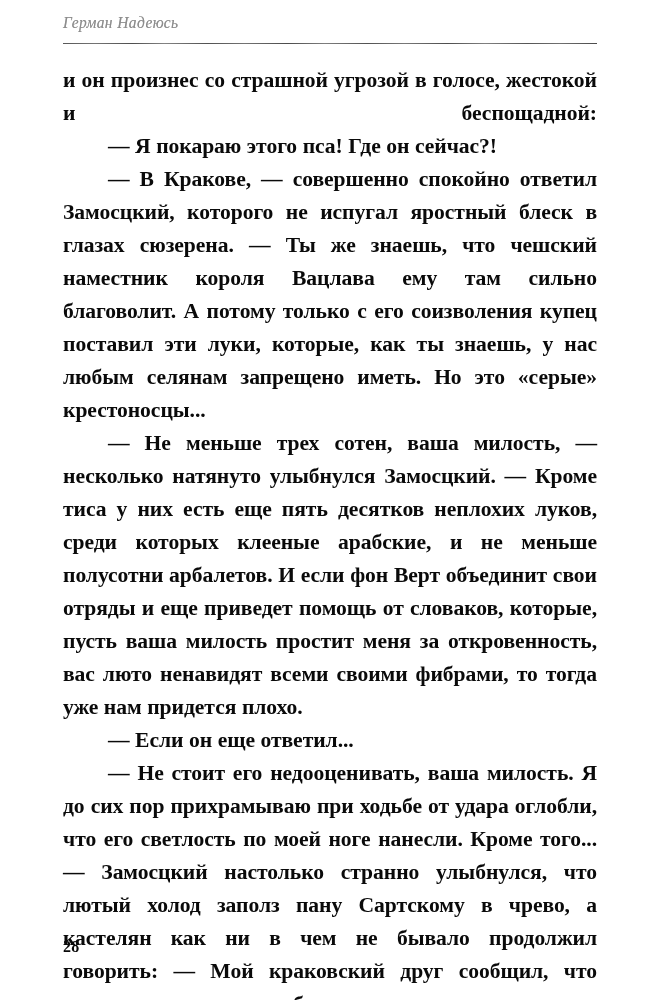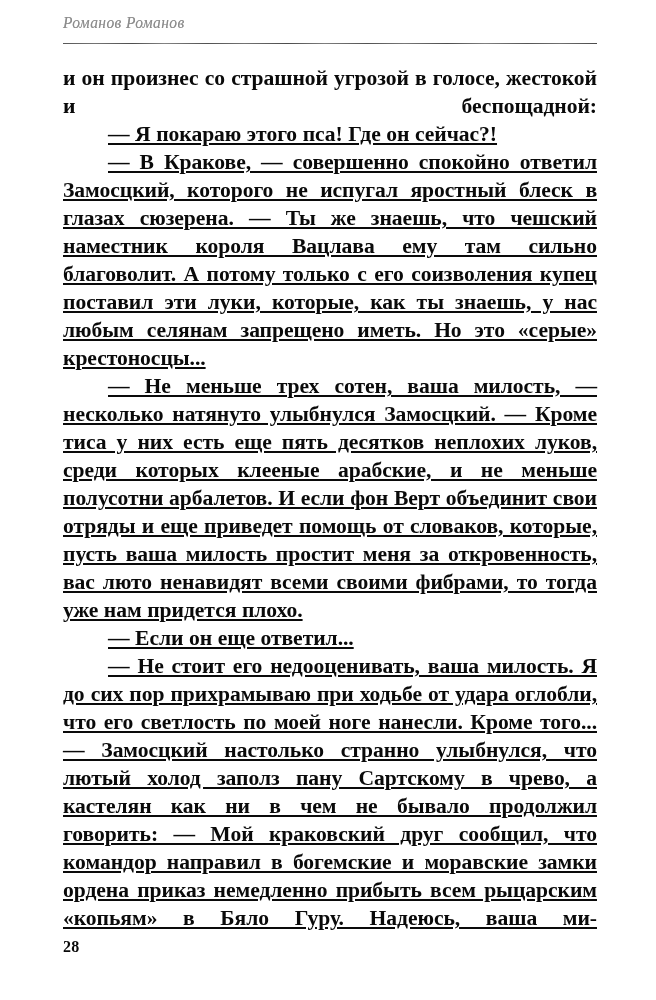--- a/index.html
+++ b/index.html
@@ -58,32 +58,31 @@
   .textblock {
     position: absolute;
     left: 63px;
     top: 64px;
     width: 534px;
   }
 
   .para {
     margin: 0;
     font-size: 21.6px;
-    line-height: 28px;
+    line-height: 33px;
     text-align: justify;
     text-align-last: left;
     font-weight: 700;
     letter-spacing: -0.05px;
     word-spacing: 0.2px;
     -webkit-font-smoothing: none;
   }
 
   .para.indent {
     text-indent: 45px;
-    text-decoration: underline;
   }
 
   .para.no-indent {
     text-indent: 0;
   }
 
   
   .para.justify-last {
     text-align-last: justify;
   }
@@ -97,21 +96,21 @@
     font-weight: 700;
     letter-spacing: 0.2px;
   }
 </style>
 </head>
 <body>
 
 <div class="page">
 
   <div class="running-head">
-    <span class="running-head-title">Романов Романов</span>
+    <span class="running-head-title">Герман Надеюсь</span>
   </div>
   <div class="head-rule"></div>
 
   <div class="textblock">
 
     <p class="para no-indent justify-last">и он произнес со страшной угрозой в голосе, жестокой и беспощадной:</p>
 
     <p class="para indent">— Я покараю этого пса! Где он сейчас?!</p>
 
     <p class="para indent">— В Кракове, — совершенно спокойно ответил Замосцкий, которого не испугал яростный блеск в глазах сюзерена. — Ты же знаешь, что чешский наместник короля Вацлава ему там сильно благоволит. А потому только с его соизволения купец поставил эти луки, которые, как ты знаешь, у нас любым селянам запрещено иметь. Но это «серые» крестоносцы...</p>

